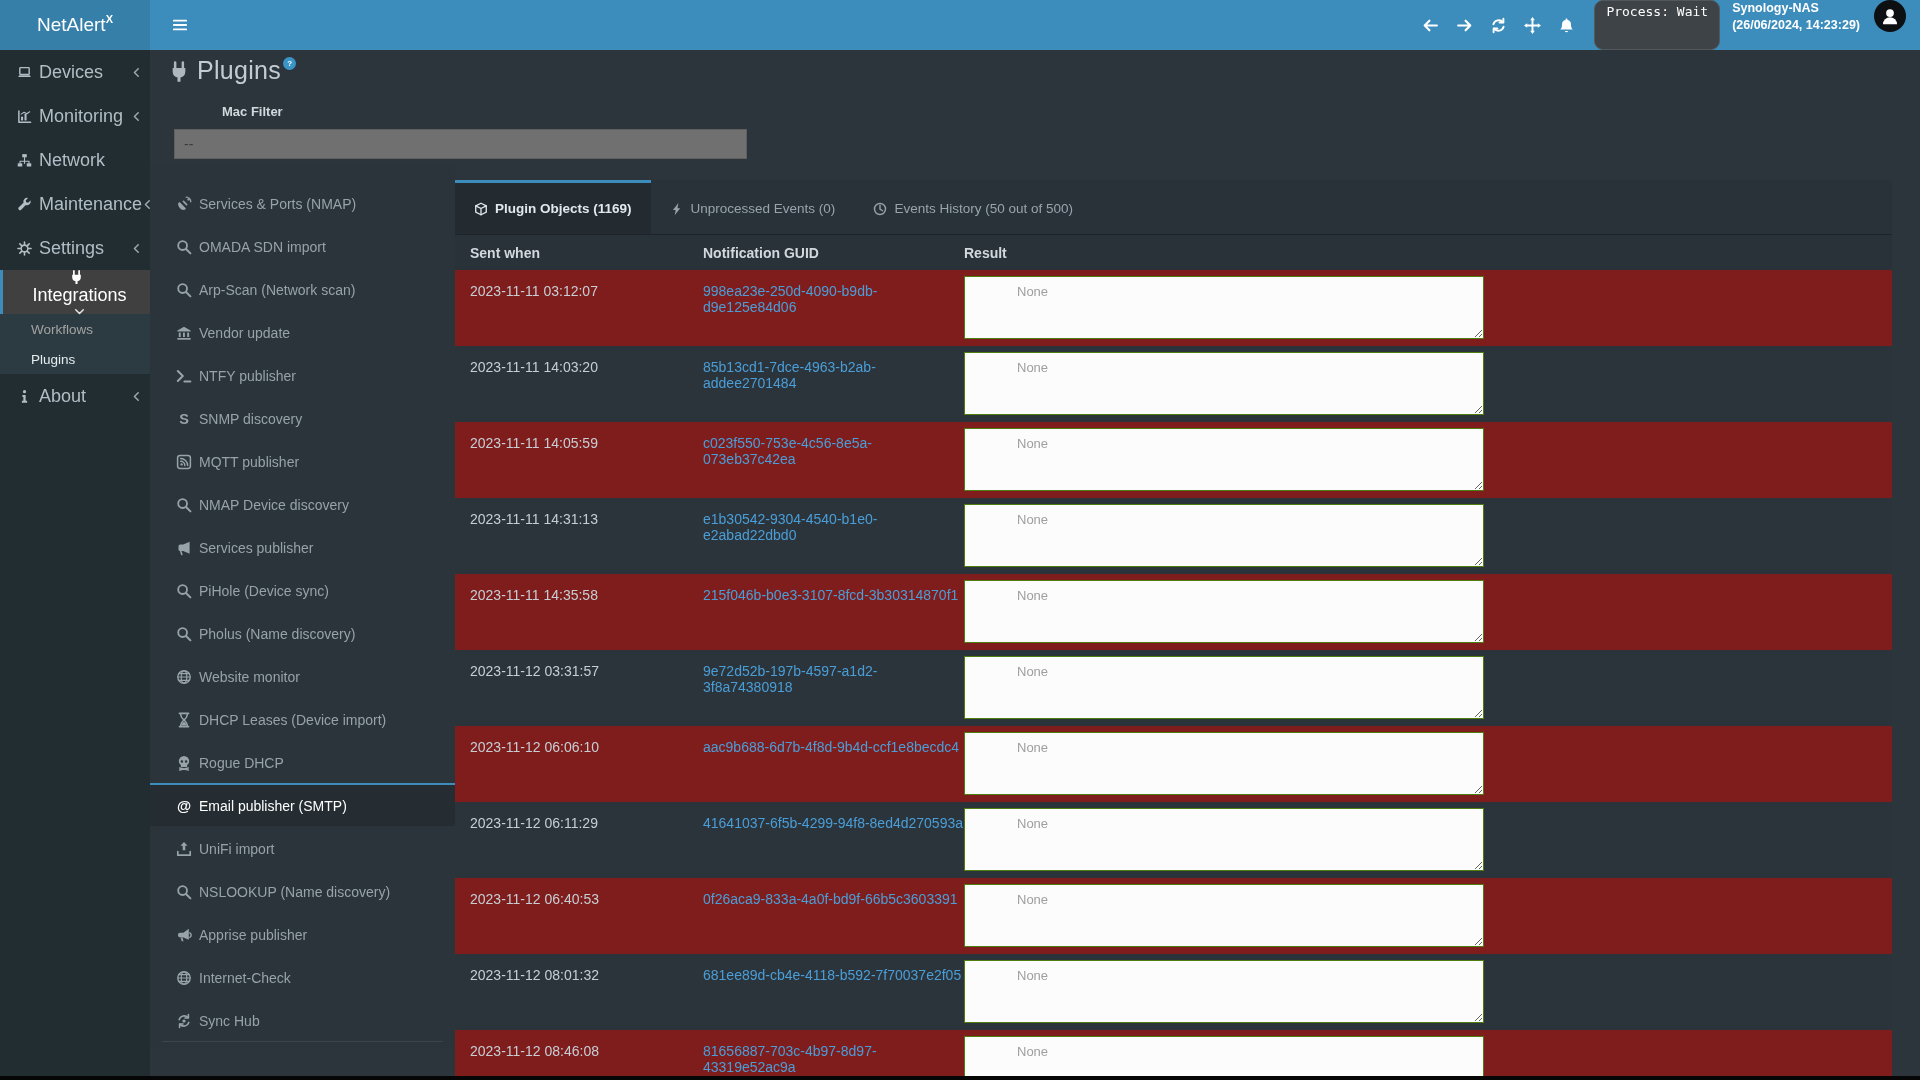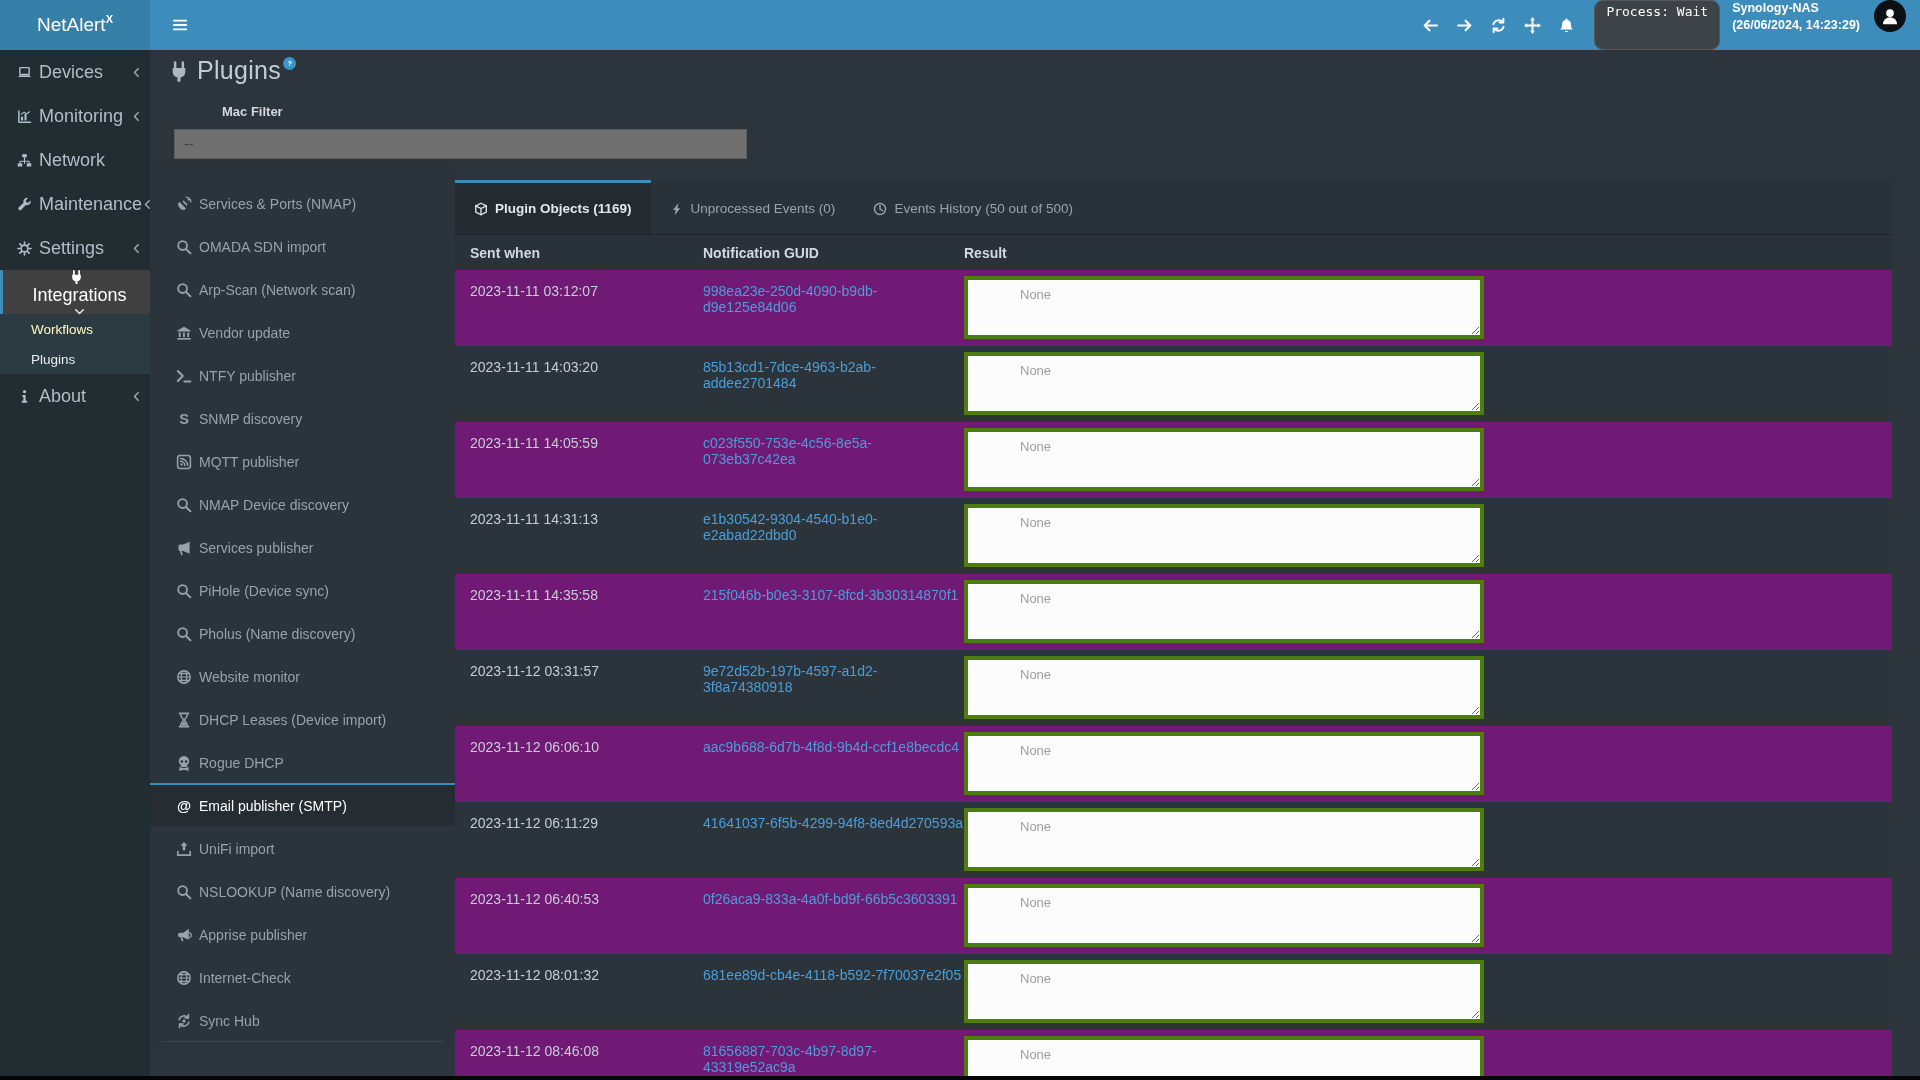--- a/index.html
+++ b/index.html
@@ -27,21 +27,21 @@
   .avatar .ic { width:20px; height:20px; color:#fff; }
 
   
   .sidebar { position:absolute; left:0; top:50px; bottom:0; width:150px; background:#222d32; z-index:10; }
   .side-item { height:44px; display:flex; align-items:center; padding:0 8px 0 14px; color:#b0bec5; font-size:18px; cursor:pointer; border-left:3px solid transparent; }
   .side-item .ic { width:15px; height:15px; margin-right:7px; flex:0 0 auto; }
   .side-item .lbl { flex:1 1 auto; white-space:nowrap; }
   .side-item .chev { width:11px; height:11px; flex:0 0 auto; opacity:.85; }
   .side-item.active { background:#404040; border-left-color:#3c8dbc; color:#fff;flex-direction:column; }
   .submenu { background:#2c3b41; }
-  .sub-item { height:30px; display:flex; align-items:center; padding-left:31px; font-size:13.5px; color:#fef9c3; cursor:pointer; }
+  .sub-item { height:30px; display:flex; align-items:center; padding-left:31px; font-size:13.5px; color:#a3a3a3; cursor:pointer; }
   .sub-item.active { color:#e4ecef; }
 
   
   .page-title { position:absolute; left:168px; top:56px; display:flex; align-items:flex-start; color:#c3ccd2; }
   .page-title .ic { width:22px; height:22px; margin-top:5px; color:#aeb7bd; }
   .page-title h1 { font-weight:400; font-size:25px; margin-left:7px; letter-spacing:.3px; }
   .help-badge { width:13px; height:13px; background:#3995c6; color:#fff; border-radius:50%; font-size:8px; font-weight:bold;
                 display:flex; align-items:center; justify-content:center; margin:1px 0 0 2px; cursor:pointer; }
 
   .filter-label { position:absolute; left:189px; top:104px; font-size:13px; font-weight:bold; color:#d2d9de;padding-left:33px; }
@@ -60,26 +60,26 @@
   .tab-panel { position:absolute; left:455px; top:180px; width:1437px; }
   .tab-bar { height:55px; background:#293239; display:flex; border-bottom:1px solid #1e252a; }
   .tab { display:flex; align-items:center; padding:0 19px; color:#98a3ab; font-size:13.5px; cursor:pointer; border-top:3px solid transparent; white-space:nowrap; }
   .tab .ic { width:14px; height:14px; margin-right:7px; }
   .tab.active { background:#232b31; border-top-color:#3c8dbc; color:#e2e8eb; font-weight:bold; }
 
   
   .grid-cols { display:grid; grid-template-columns:233px 261px auto; padding-left:15px; }
   .tbl-head { height:35px; background:#293239; align-items:center; font-size:14px; font-weight:bold; color:#d2d9de; }
   .tbl-row { height:76px; font-size:14px; }
-  .tbl-row.odd { background:#701a75; }
+  .tbl-row.odd { background:#7f1d1d; }
   .tbl-row.even { background:#2c343b; }
   .cell-sent { padding-top:13px; color:#c6ced4; }
   .cell-guid { padding-top:13px; }
   .cell-guid a { color:#4a9ed8; text-decoration:none; cursor:pointer; }
-  .cell-result textarea { margin-top:6px; width:520px; height:63px; background:#fcfcfc; border:4px solid #4d7c0f;
+  .cell-result textarea { margin-top:6px; width:520px; height:63px; background:#fcfcfc; border:1px solid #4d7c0f;
         font-family:"Liberation Sans",sans-serif; font-size:13px; color:#444; padding:7px 10px 7px 52px; resize:both; overflow:auto; }
   .cell-result textarea::placeholder { color:#9e9e9e; opacity:1; }
 
   .bottom-strip { position:absolute; left:0; bottom:0; width:1920px; height:4px; background:#060606; z-index:30; }
 </style>
 </head>
 <body>
 
 <div class="navbar">
   <div class="brand">

